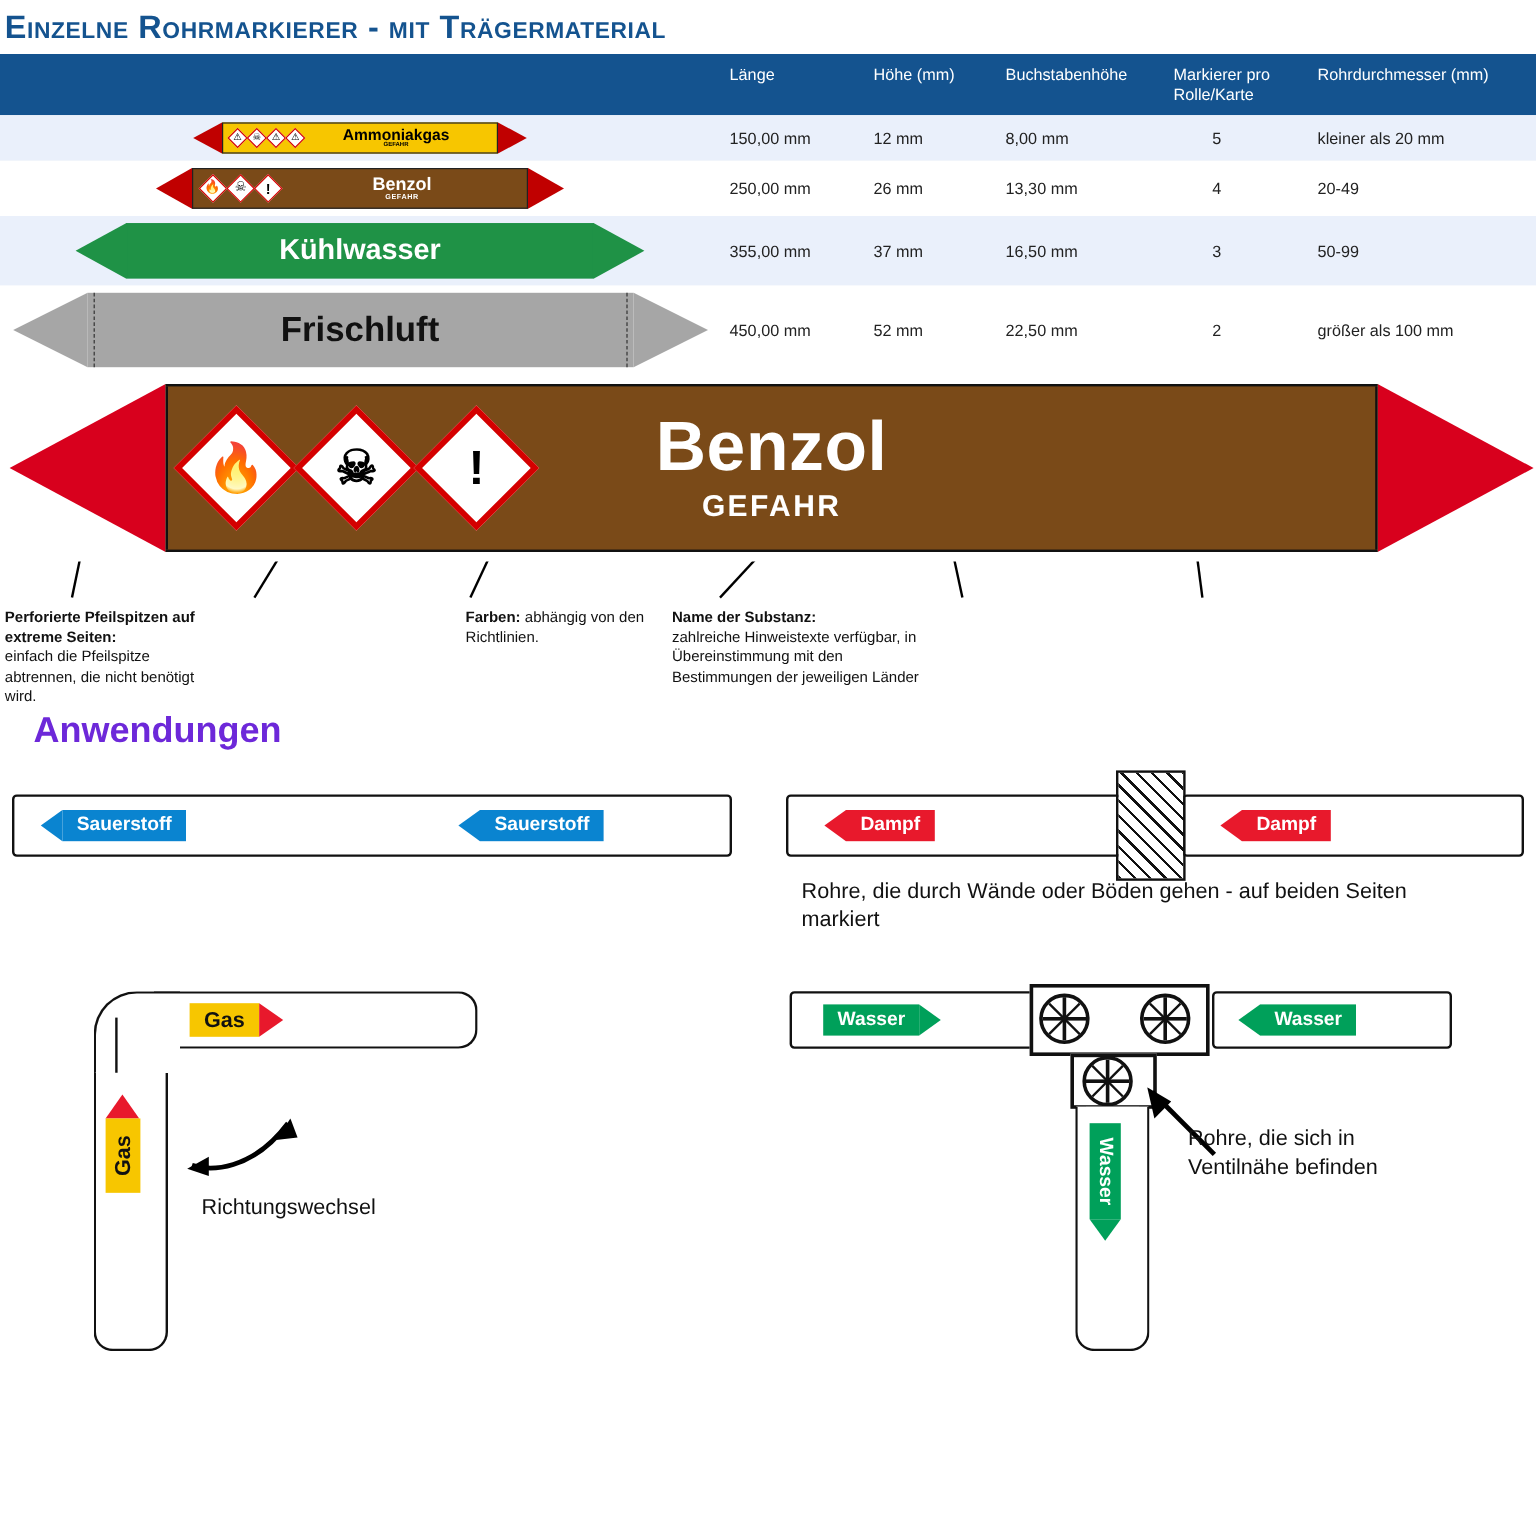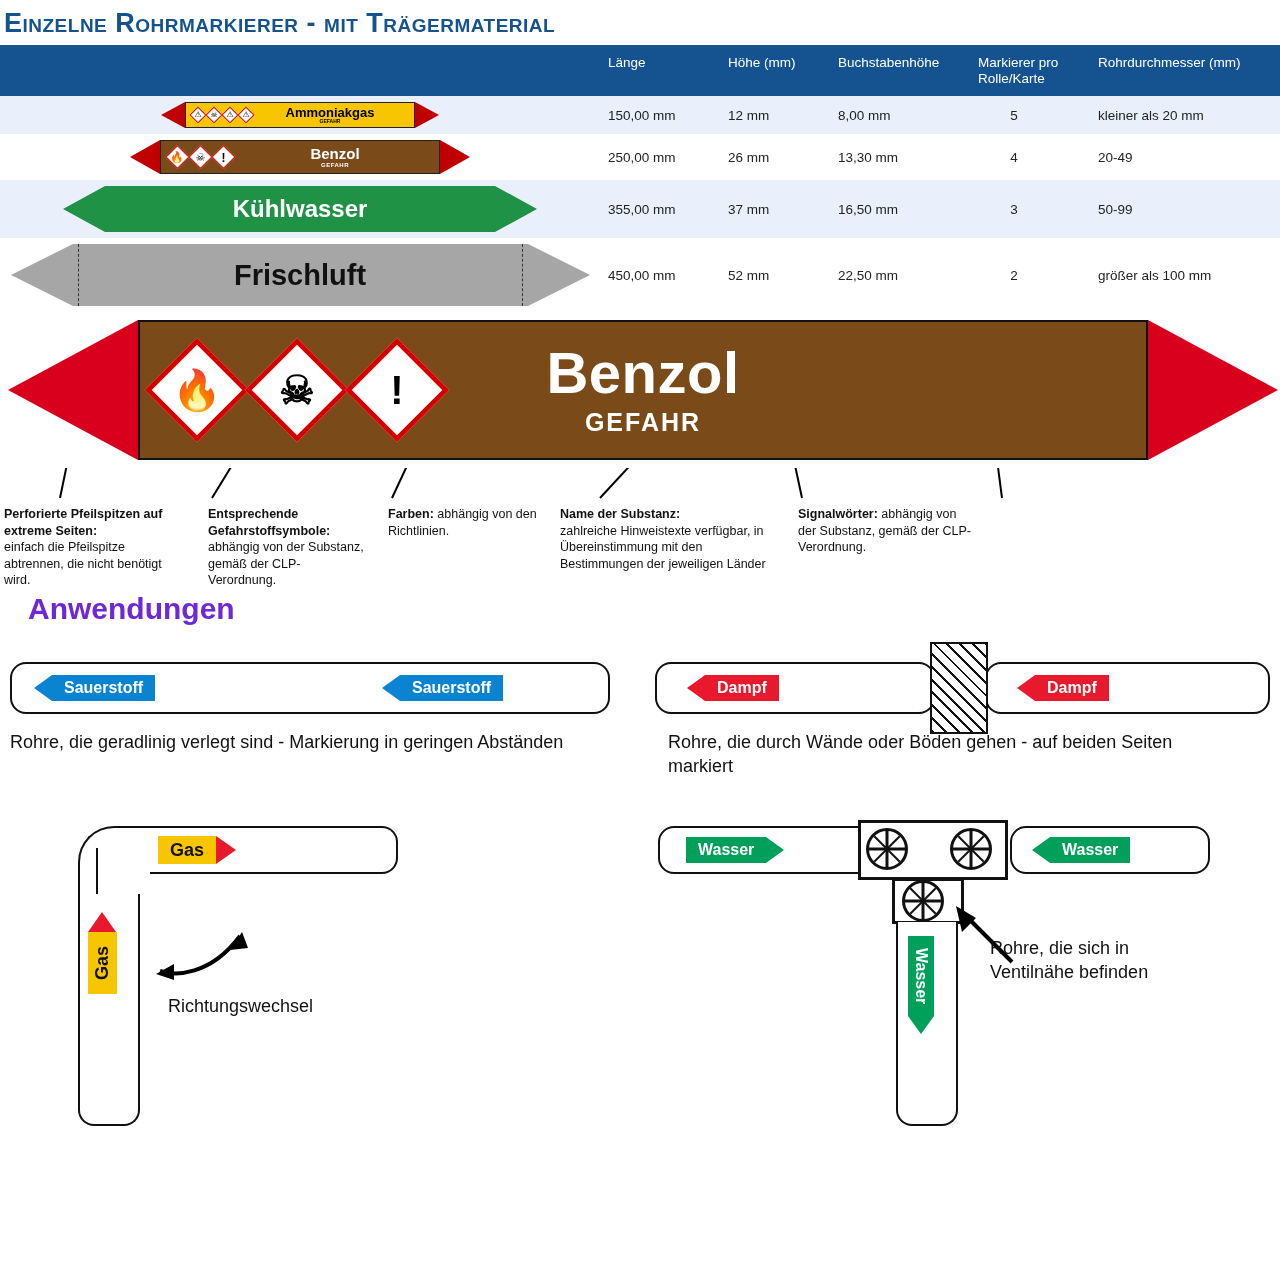--- a/index.html
+++ b/index.html
@@ -156,21 +156,21 @@
   }
 
   .apps { position:relative; width:1280px; }
   .cap { font-size:18px; line-height:1.35; color:#111; }
 
   
   .pipe {
     position:relative;
     background:#fff;
     border:2.5px solid #111;
-    border-radius:16px;
+    border-radius:4px;
   }
   .pipe-band {
     position:absolute; top:50%; transform:translateY(-50%);
     display:flex;align-items:center;
     height:26px;
   }
   .band-text {
     color:#fff;font-size:16px;font-weight:bold;
     padding:0 12px;display:flex;align-items:center;height:100%;
     white-space:nowrap;
@@ -371,53 +371,44 @@
     <line x1="802" y1="30" x2="790" y2="-26" stroke="#000" stroke-width="2"></line>
     <polygon points="789,-28 782,-12 796,-14" fill="#000"></polygon>
     <line x1="1002" y1="30" x2="995" y2="-24" stroke="#000" stroke-width="2"></line>
     <polygon points="994,-26 987,-10 1001,-13" fill="#000"></polygon>
   </svg>
 
   <div class="callout" style="left:4px;top:38px;width:180px;">
     <b>Perforierte Pfeilspitzen auf extreme Seiten:</b>
     <div>einfach die Pfeilspitze abtrennen, die nicht benötigt wird.</div>
   </div>
-  <div class="callout" style="left:208px;top:38px;width:160px;">
-    <b>Entsprechende Gefahrstoffsymbole:</b>
-    <div>abhängig von der Substanz, gemäß der CLP-Verordnung.</div>
-  </div>
   <div class="callout" style="left:388px;top:38px;width:150px;">
     <b>Farben:</b>
     <span>abhängig von den Richtlinien.</span>
   </div>
   <div class="callout" style="left:560px;top:38px;width:215px;">
     <b>Name der Substanz:</b>
     <div>zahlreiche Hinweistexte verfügbar, in Übereinstimmung mit den Bestimmungen der jeweiligen Länder</div>
-  </div>
-  <div class="callout" style="left:798px;top:38px;width:175px;">
-    <b>Signalwörter:</b>
-    <span>abhängig von der Substanz, gemäß der CLP-Verordnung.</span>
   </div>
 </div>
 
 <div class="sec-title">Anwendungen</div>
 
 <div class="apps" style="height:500px;">
 
   <div class="pipe" style="left:10px;top:26px;width:600px;height:52px;position:absolute;">
     <div class="pipe-band" style="left:22px;">
       <div style="width:0;height:0;border-top:13px solid transparent;border-bottom:13px solid transparent;border-right:18px solid #0a84d0;"></div>
       <div class="band-text" style="background:#0a84d0;">Sauerstoff</div>
     </div>
     <div class="pipe-band" style="left:370px;">
       <div style="width:0;height:0;border-top:13px solid transparent;border-bottom:13px solid transparent;border-right:18px solid #0a84d0;"></div>
       <div class="band-text" style="background:#0a84d0;">Sauerstoff</div>
     </div>
   </div>
-  <div class="cap" style="position:absolute;left:10px;top:94px;width:600px;">Rohre, die geradlinig verlegt sind - Markierung in geringen Abständen</div>
 
   <div class="pipe" style="left:655px;top:26px;width:280px;height:52px;position:absolute;">
     <div class="pipe-band" style="left:30px;">
       <div style="width:0;height:0;border-top:13px solid transparent;border-bottom:13px solid transparent;border-right:18px solid #e8192c;"></div>
       <div class="band-text" style="background:#e8192c;">Dampf</div>
     </div>
   </div>
   <div class="pipe" style="left:985px;top:26px;width:285px;height:52px;position:absolute;">
     <div class="pipe-band" style="left:30px;">
       <div style="width:0;height:0;border-top:13px solid transparent;border-bottom:13px solid transparent;border-right:18px solid #e8192c;"></div>

